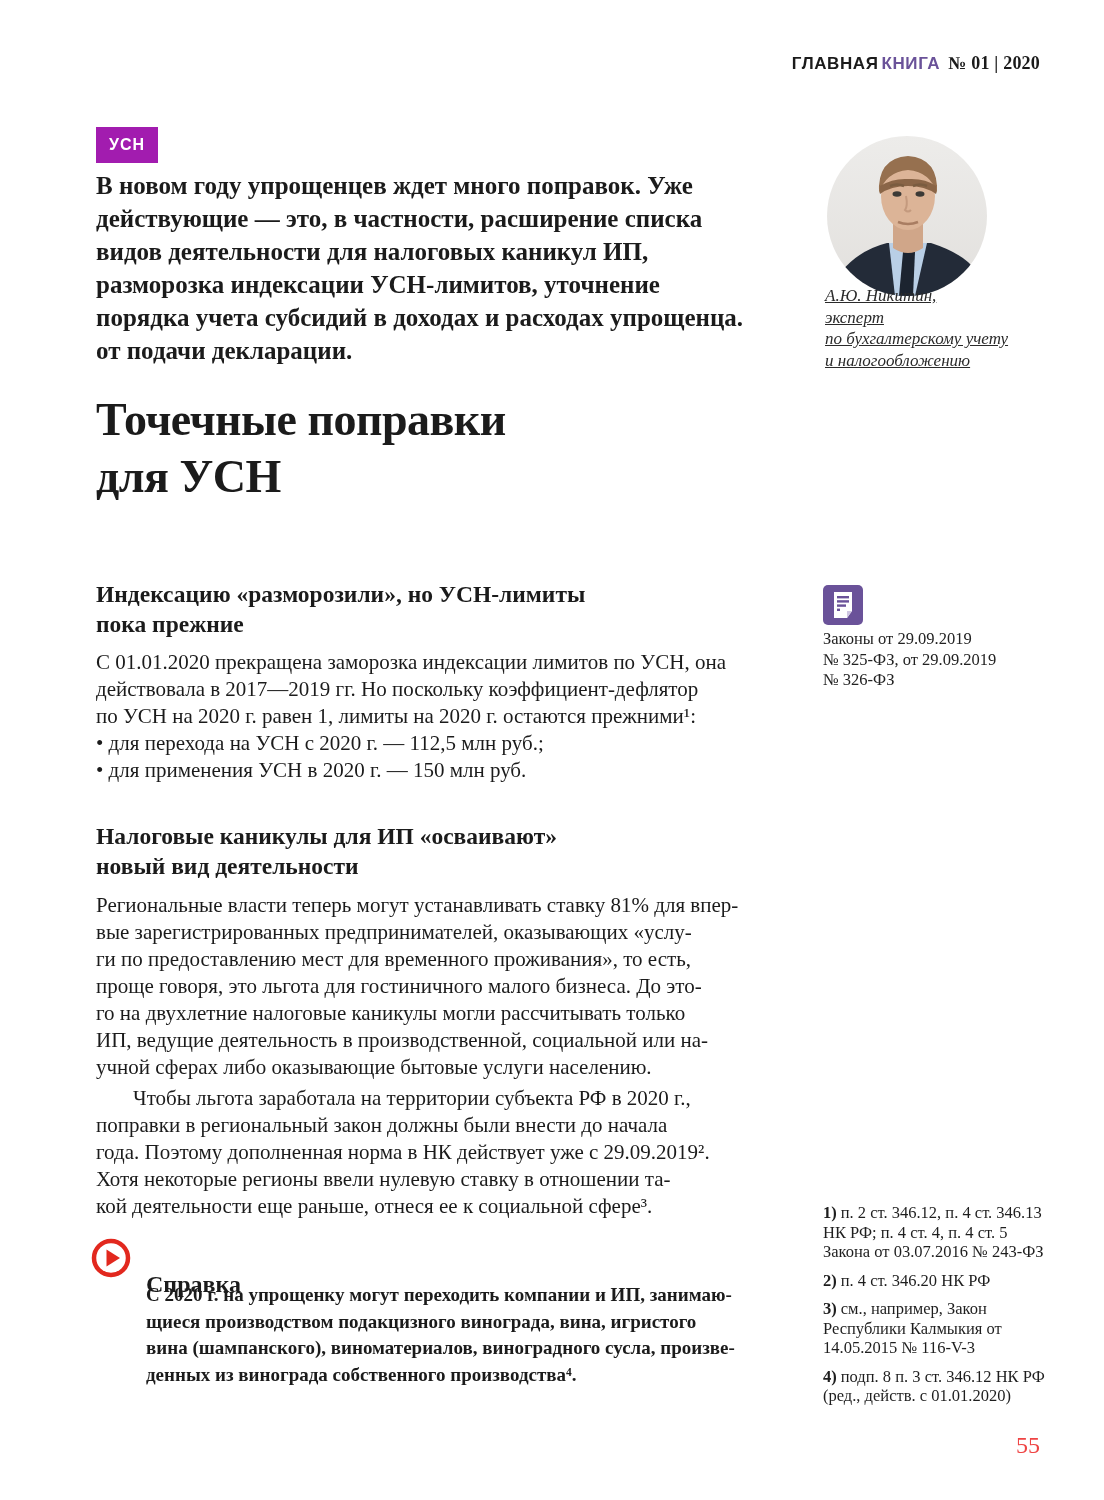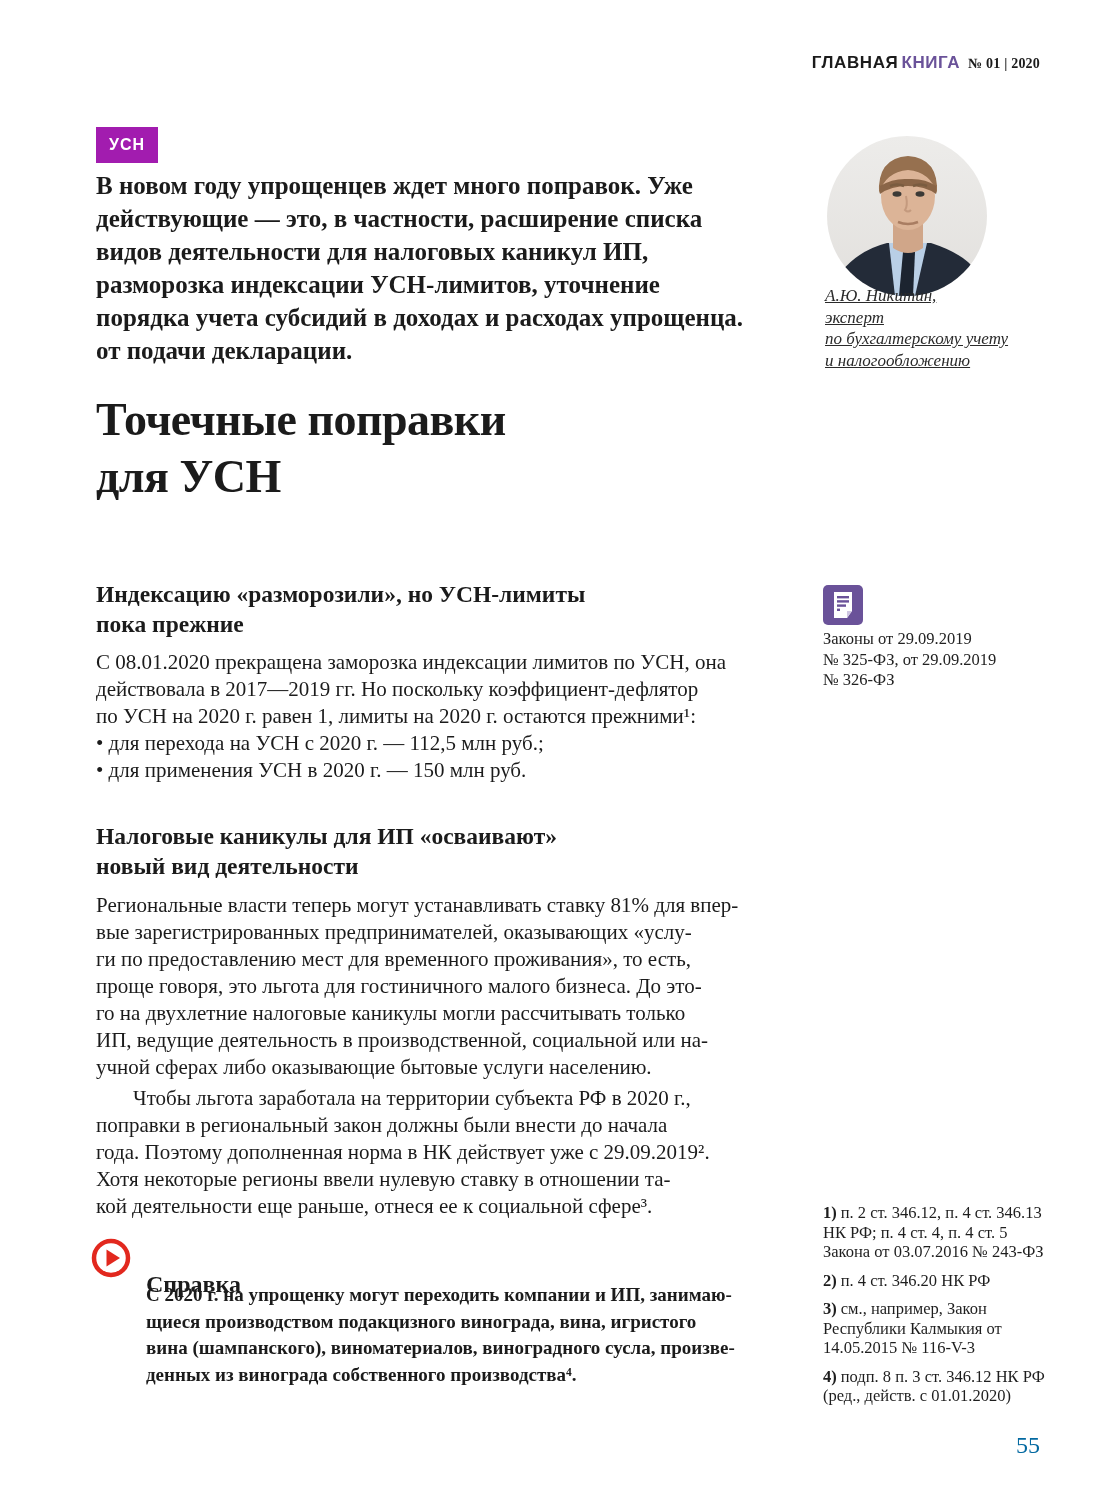--- a/index.html
+++ b/index.html
@@ -17,21 +17,21 @@
   
   .masthead {
     top: 53px; right: 64px;
     font-family: "Liberation Sans", sans-serif;
     font-weight: bold; font-size: 17px; letter-spacing: 0.6px;
     color: #1b1b1b;
   }
   .masthead .brand-accent { color: #6a5299; margin-left: 3px; }
   .masthead .issue {
     font-family: "Liberation Serif", serif;
-    font-size: 14px; letter-spacing: 0.2px; margin-left: 8px;
+    font-size: 18px; letter-spacing: 0.2px; margin-left: 8px;
   }
 
   
   .tag {
     left: 96px; top: 127px; width: 62px; height: 36px;
     background: #a21caf; color: #ffffff;
     font-family: "Liberation Sans", sans-serif;
     font-weight: bold; font-size: 16px; letter-spacing: 1px;
     display: flex; align-items: center; justify-content: center;
   }
@@ -101,21 +101,21 @@
   .footnotes {
     left: 823px; top: 1203px; width: 230px;
     font-size: 16.5px; line-height: 19.5px; color: #1e1e1e;
   }
   .footnotes .fn { margin-bottom: 9px; }
   .footnotes .fn b { margin-right: 4px; }
 
   
   .page-num {
     top: 1432px; right: 64px;
-    font-size: 24px; color: #0369a1;
+    font-size: 24px; color: #ef4444;
   }
 </style>
 </head>
 <body>
 
 <div class="abs masthead">
   <span>ГЛАВНАЯ</span><span class="brand-accent">КНИГА</span><span class="issue">№ 01 | 2020</span>
 </div>
 
 <div class="abs tag">УСН</div>
@@ -164,21 +164,21 @@
 <h1 class="abs title lines" style="margin:0">
     <div>Точечные поправки</div>
     <div>для УСН</div>
   </h1>
 
 <h2 class="abs h2 h2a lines" style="margin:0">
     <div>Индексацию «разморозили», но УСН-лимиты</div>
     <div>пока прежние</div>
   </h2>
 <div class="abs body body1 lines">
-    <div>С 08.01.2020 прекращена заморозка индексации лимитов по УСН, она</div>
+    <div>С 01.01.2020 прекращена заморозка индексации лимитов по УСН, она</div>
     <div>действовала в 2017—2019 гг. Но поскольку коэффициент-дефлятор</div>
     <div>по УСН на 2020 г. равен 1, лимиты на 2020 г. остаются прежними¹:</div>
     <div>• для перехода на УСН с 2020 г. — 112,5 млн руб.;</div>
     <div>• для применения УСН в 2020 г. — 150 млн руб.</div>
   </div>
 
 <div class="abs note-icon">
   <svg width="40" height="40" viewBox="0 0 40 40">
     <rect width="40" height="40" rx="5" fill="#6a5299"></rect>
     <path d="M11 7 H29 V26 L24 33 H11 Z" fill="#ffffff"></path>

